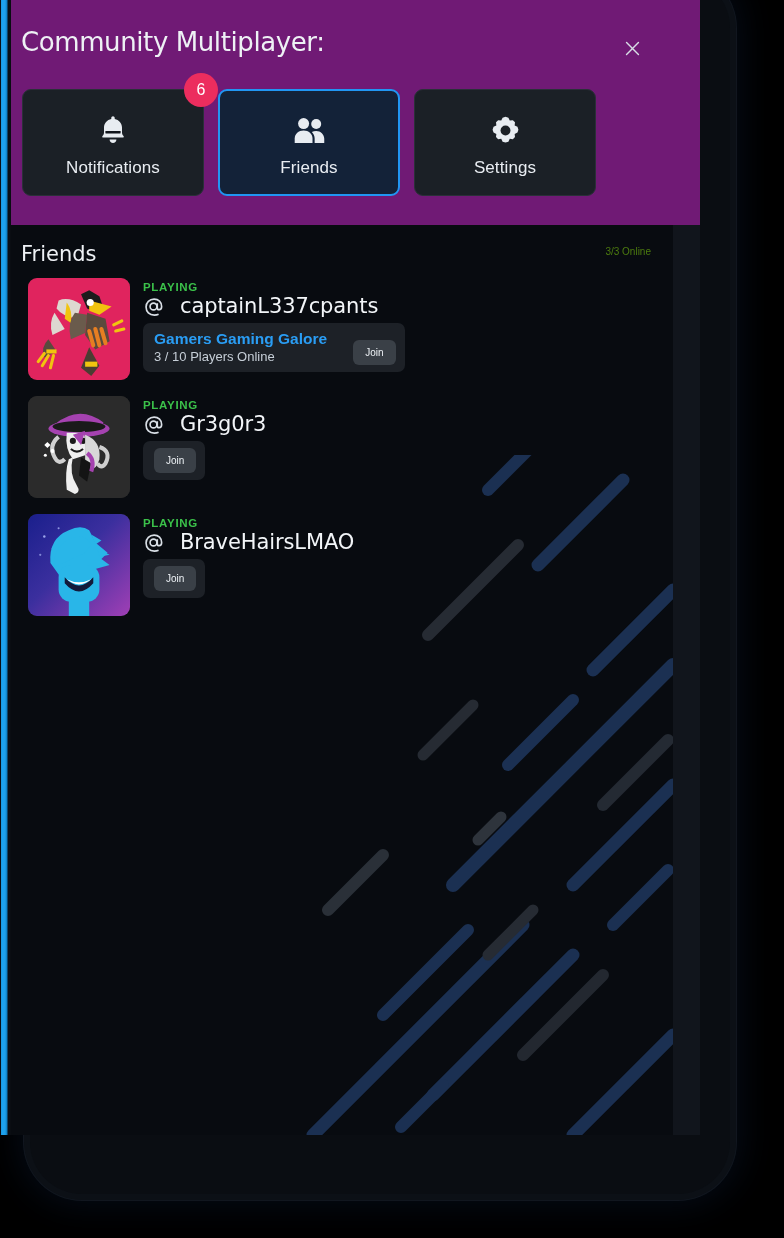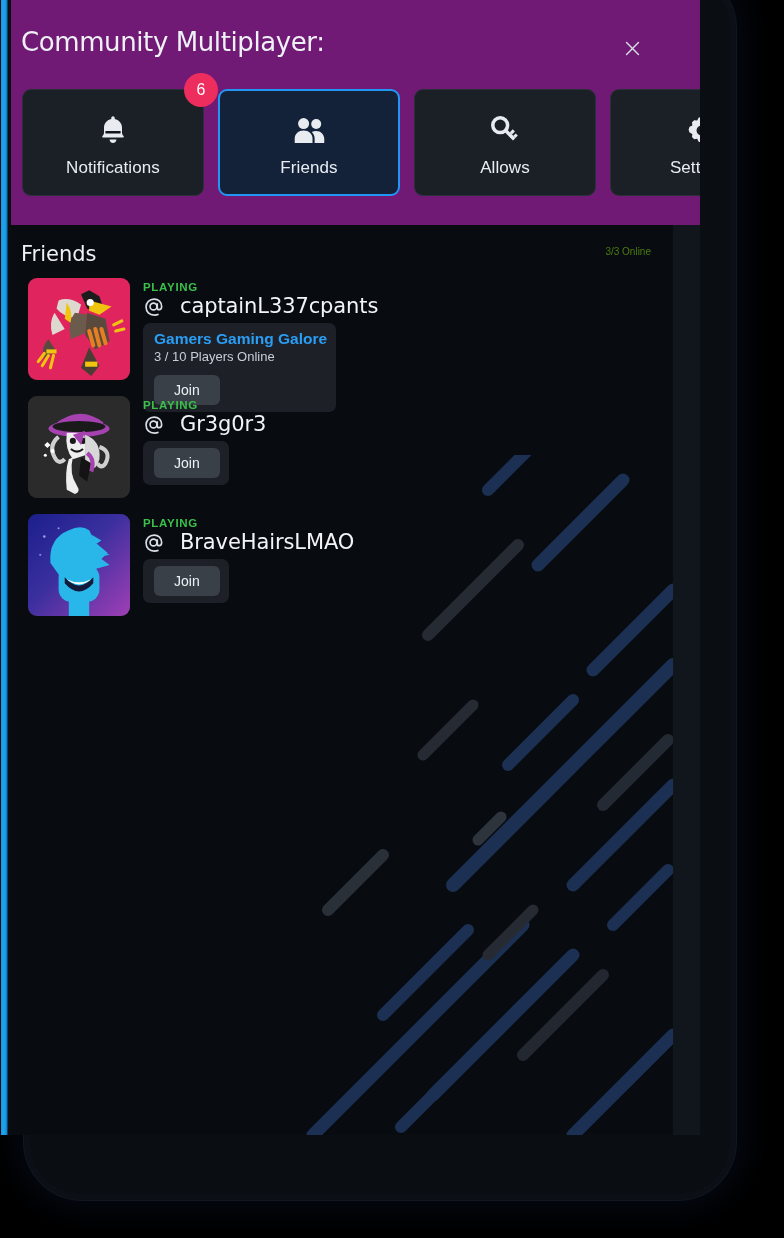--- a/index.html
+++ b/index.html
@@ -131,36 +131,36 @@
   }
   .handle-row{
     display:flex;align-items:center;gap:16px;margin-bottom:5px;
   }
   .at-icon{color:#d9dfe6;display:flex;align-items:center;}
   .handle{
     font-family:"DejaVu Sans", sans-serif;
     font-size:21px;color:#f2f5f8;letter-spacing:-0.1px;
   }
   .game-chip{
-    display:inline-flex;align-items:flex-start;
+    display:inline-flex;align-items:flex-end;
     background:#1d2127;border-radius:7px;
-    padding:7px 9px 7px 11px;gap:10px;flex-direction:column;
+    padding:7px 9px 7px 11px;gap:26px;
   }
   .chip-text{display:flex;flex-direction:column;}
   .game-name{
     font-size:15.5px;font-weight:bold;color:#2a9df4;line-height:18px;
     white-space:nowrap;
   }
   .player-count{
     font-size:13px;color:#c6ced7;line-height:17px;white-space:nowrap;
   }
   .join-button{
     background:#3a4047;border:0;border-radius:6px;
-    color:#eef2f6;font-size:14px;
-    padding:7px 20px;cursor:pointer;white-space:nowrap;
+    color:#eef2f6;font-size:10px;
+    padding:7px 12px;cursor:pointer;white-space:nowrap;
     font-family:"Liberation Sans", sans-serif;
   }
 </style>
 </head>
 <body>
 
 <div id="device-frame">
   <div id="device-inner"></div>
 </div>
 
@@ -194,33 +194,20 @@
           <svg width="36" height="30" viewBox="0 0 36 30">
             <circle fill="#e8ecf1" cx="12.6" cy="7.6" r="5.5"></circle>
             <circle fill="#e8ecf1" cx="25.2" cy="8.0" r="5.0"></circle>
             <path fill="#e8ecf1" d="M12.6 14.6c-5.0 0-8.9 3.4-8.9 7.9v4.4h17.8v-4.4c0-4.5-3.9-7.9-8.9-7.9z"></path>
             <path fill="#e8ecf1" d="M25.2 14.9c-1.6 0-3.1 0.4-4.35 1.1 1.75 1.8 2.8 4.1 2.8 6.5v4.4h9.6v-4.2c0-4.3-3.6-7.8-8.05-7.8z"></path>
           </svg>
         </span>
         <span class="tab-label">Friends</span>
       </div>
 
-      <div class="tab">
-        <span class="tab-icon">
-          <svg width="30" height="32" viewBox="0 0 30 32">
-            <g transform="rotate(-45 15 16)">
-              <circle cx="15" cy="9.2" r="7.4" fill="none" stroke="#e8ecf1" stroke-width="3.5"></circle>
-              <rect x="13.3" y="15.5" width="3.5" height="13.5" fill="#e8ecf1"></rect>
-              <rect x="16.8" y="21.0" width="4.2" height="3.0" fill="#e8ecf1"></rect>
-              <rect x="16.8" y="26.0" width="3.3" height="3.0" fill="#e8ecf1"></rect>
-            </g>
-          </svg>
-        </span>
-        <span class="tab-label">Allows</span>
-      </div>
 
       <div class="tab">
         <span class="tab-icon">
           <svg width="31" height="31" viewBox="0 0 32 32">
             <path fill="#e8ecf1" d="M16 1.8l3.0 1.0 1.4 2.9 3.2-0.35 2.2 2.2-0.35 3.2 2.9 1.4 1.0 3.0-1.0 3.0-2.9 1.4 0.35 3.2-2.2 2.2-3.2-0.35-1.4 2.9-3.0 1.0-3.0-1.0-1.4-2.9-3.2 0.35-2.2-2.2 0.35-3.2-2.9-1.4-1.0-3.0 1.0-3.0 2.9-1.4-0.35-3.2 2.2-2.2 3.2 0.35 1.4-2.9z"></path>
             <circle cx="16" cy="16" r="5.1" fill="#1b2026"></circle>
           </svg>
         </span>
         <span class="tab-label">Settings</span>
       </div>

